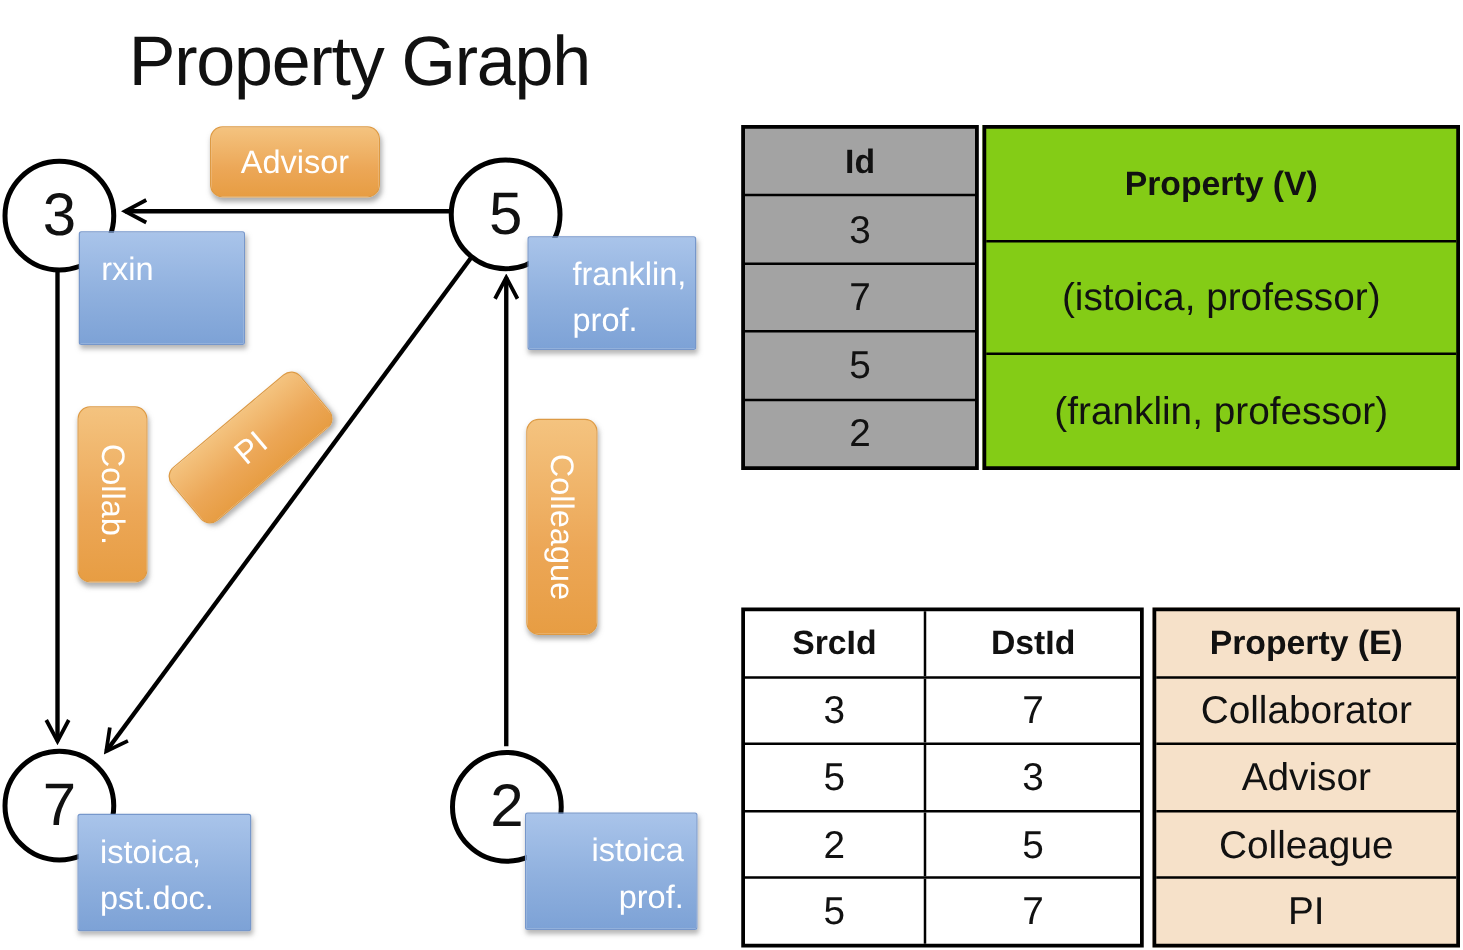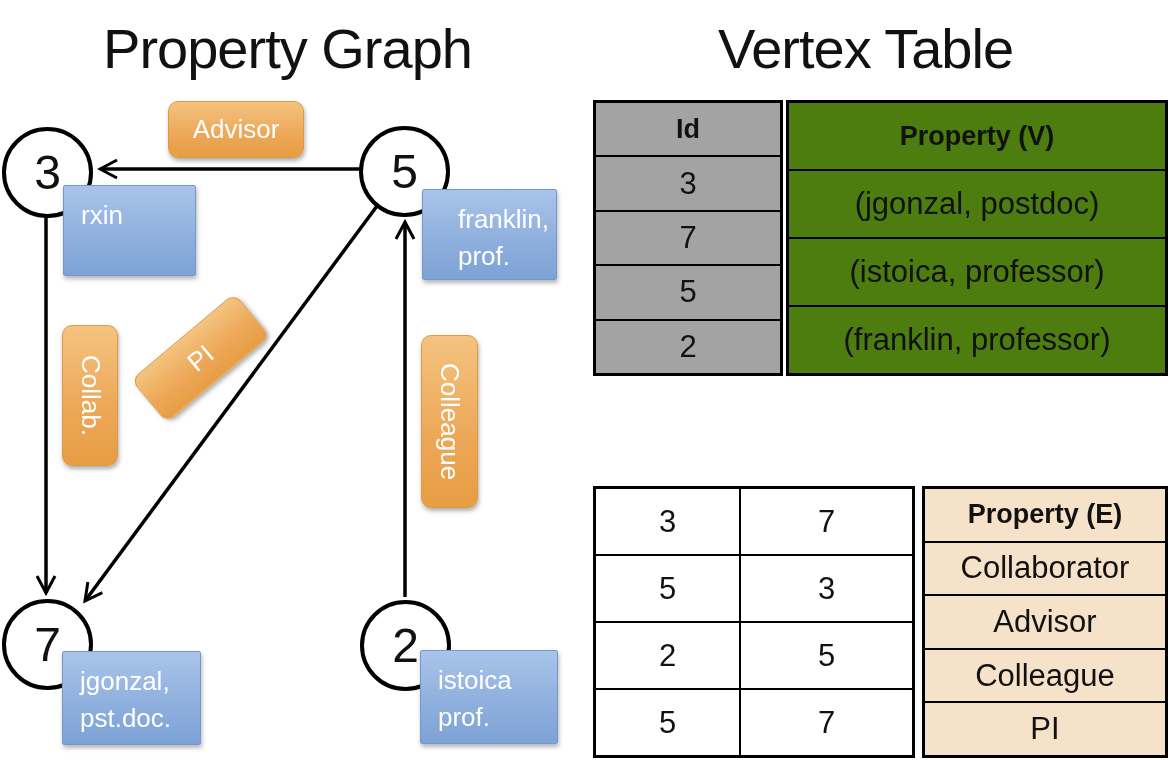--- a/index.html
+++ b/index.html
@@ -42,30 +42,30 @@
                      transform: rotate(-40deg); }
 
   .vprop { position: absolute; z-index: 4; color: #fff;
     background: linear-gradient(180deg, #a9c4ea 0%, #8fb0de 55%, #7da2d6 100%);
     border: 1px solid #7697cb; border-radius: 2px;
     box-shadow: 1px 3px 4px rgba(110,110,110,0.5);
     padding: 11px 10px 0 17px; font-size: 26px; font-weight: 300; line-height: 37px; }
   #prop-3 { left: 63px;  top: 185px; width: 133px; height: 91px; }
   #prop-5 { left: 422px; top: 189px; width: 135px; height: 91px; padding-left: 35px; }
   #prop-7 { left: 62px;  top: 651px; width: 139px; height: 94px; }
-  #prop-2 { left: 420px; top: 650px; width: 138px; height: 94px; }
+  #prop-2 { left: 420px; top: 650px; width: 138px; height: 94px; text-align: right; }
 
   
   .tbl { position: absolute; border: 3px solid #000; display: flex; flex-direction: column; }
   .tbl .row { flex: 1; display: flex; align-items: center; justify-content: center;
     border-top: 2.5px solid #000; font-size: 31px; font-weight: 300; color: #111;
     white-space: nowrap; }
   .tbl .row:first-child { border-top: none; }
   .tbl .row.hdr { font-size: 27px; font-weight: 700; }
-  .tbl.blue { background: #4d7c0f; }
+  .tbl.blue { background: #84cc16; }
   .tbl.tan  { background: #f6e1c9; }
 
   #vt-id   { left: 593px; top: 100px; width: 190px; height: 276px; background: #a3a3a3; }
   #vt-prop { left: 786px; top: 100px; width: 382px; height: 276px; }
 
   #et-ids  { left: 593px; top: 486px; width: 322px; height: 272px; background: #fff; }
   #et-ids .row { display: grid; grid-template-columns: 143px 1fr; align-items: center; }
   #et-ids .cell { text-align: center; align-self: stretch; display: flex;
     align-items: center; justify-content: center; }
   #et-ids .cell + .cell { border-left: 2.5px solid #000; }
@@ -110,48 +110,50 @@
     <div id="label-colleague" class="edge-label">Colleague</div>
 
     <div id="prop-3" class="vprop">
       <div>rxin</div>
     </div>
     <div id="prop-5" class="vprop">
       <div>franklin,</div>
       <div>prof.</div>
     </div>
     <div id="prop-7" class="vprop">
-      <div>jgonzal,</div>
+      <div>istoica,</div>
       <div>pst.doc.</div>
     </div>
     <div id="prop-2" class="vprop">
       <div>istoica</div>
       <div>prof.</div>
     </div>
   </div>
 
-  <div id="vertex-title" class="big-title">Vertex Table</div>
 
   <div id="vt-id" class="tbl">
     <div class="row hdr">Id</div>
     <div class="row">3</div>
     <div class="row">7</div>
     <div class="row">5</div>
     <div class="row">2</div>
   </div>
 
   <div id="vt-prop" class="tbl blue">
     <div class="row hdr">Property (V)</div>
-    <div class="row">(jgonzal, postdoc)</div>
     <div class="row">(istoica, professor)</div>
     <div class="row">(franklin, professor)</div>
   </div>
 
 
   <div id="et-ids" class="tbl">
+    <div class="row hdr">
+      <div class="cell">SrcId</div>
+      <div class="cell">DstId</div>
+    </div>
     <div class="row">
       <div class="cell">3</div>
       <div class="cell">7</div>
     </div>
     <div class="row">
       <div class="cell">5</div>
       <div class="cell">3</div>
     </div>
     <div class="row">
       <div class="cell">2</div>

